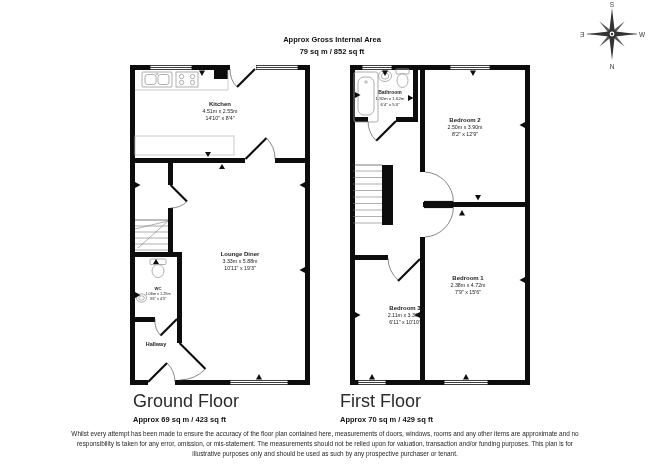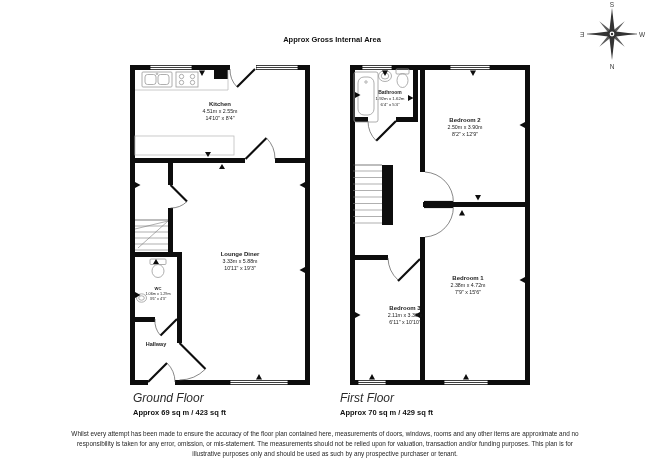--- a/index.html
+++ b/index.html
@@ -15,33 +15,34 @@
               line-height:1.35;color:#1c1c1c;white-space:nowrap;}
   .room-name{font-weight:bold;font-size:6px;}
   .room-dim{font-size:5.3px;}
   .room-label.tiny .room-name{font-size:4.2px;}
   .room-label.tiny .room-dim{font-size:3.8px;}
   .room-label.small .room-name{font-size:5px;}
   .room-label.small .room-dim{font-size:4.4px;}
   .floor-caption{position:absolute;width:200px;}
   .cap-ground{left:133px;top:391px;}
   .cap-first{left:340px;top:391px;}
-  .floor-title{font-size:12px;color:#2a2a2a;font-style:italic;}
+  .floor-title{font-size:18px;color:#2a2a2a;}
   .floor-area{font-size:7.5px;font-weight:bold;margin-top:3px;color:#111;}
   .disclaimer{position:absolute;left:63px;top:429px;width:524px;text-align:center;
               font-size:6.4px;line-height:1.55;color:#1f1f1f;}
   .compass{position:absolute;left:576px;top:0px;width:72px;height:72px;}
 </style>
 </head>
 <body>
 
 <div class="page">
 
   <div class="hdr">
     <div>Approx Gross Internal Area</div>
+    <div>79 sq m / 852 sq ft</div>
   </div>
 
   <div class="compass">
     <svg width="72" height="72" viewBox="0 0 72 72">
       <line x1="11" y1="34" x2="61" y2="34" stroke="#3a3a3a" stroke-width="0.7"></line>
       <g fill="#5a5a5a">
         <polygon points="48.7,21.3 37.4,35.4 34.6,32.6"></polygon>
         <polygon points="23.3,21.3 37.4,32.6 34.6,35.4"></polygon>
         <polygon points="48.7,46.7 34.6,35.4 37.4,32.6"></polygon>
         <polygon points="23.3,46.7 34.6,32.6 37.4,35.4"></polygon>

